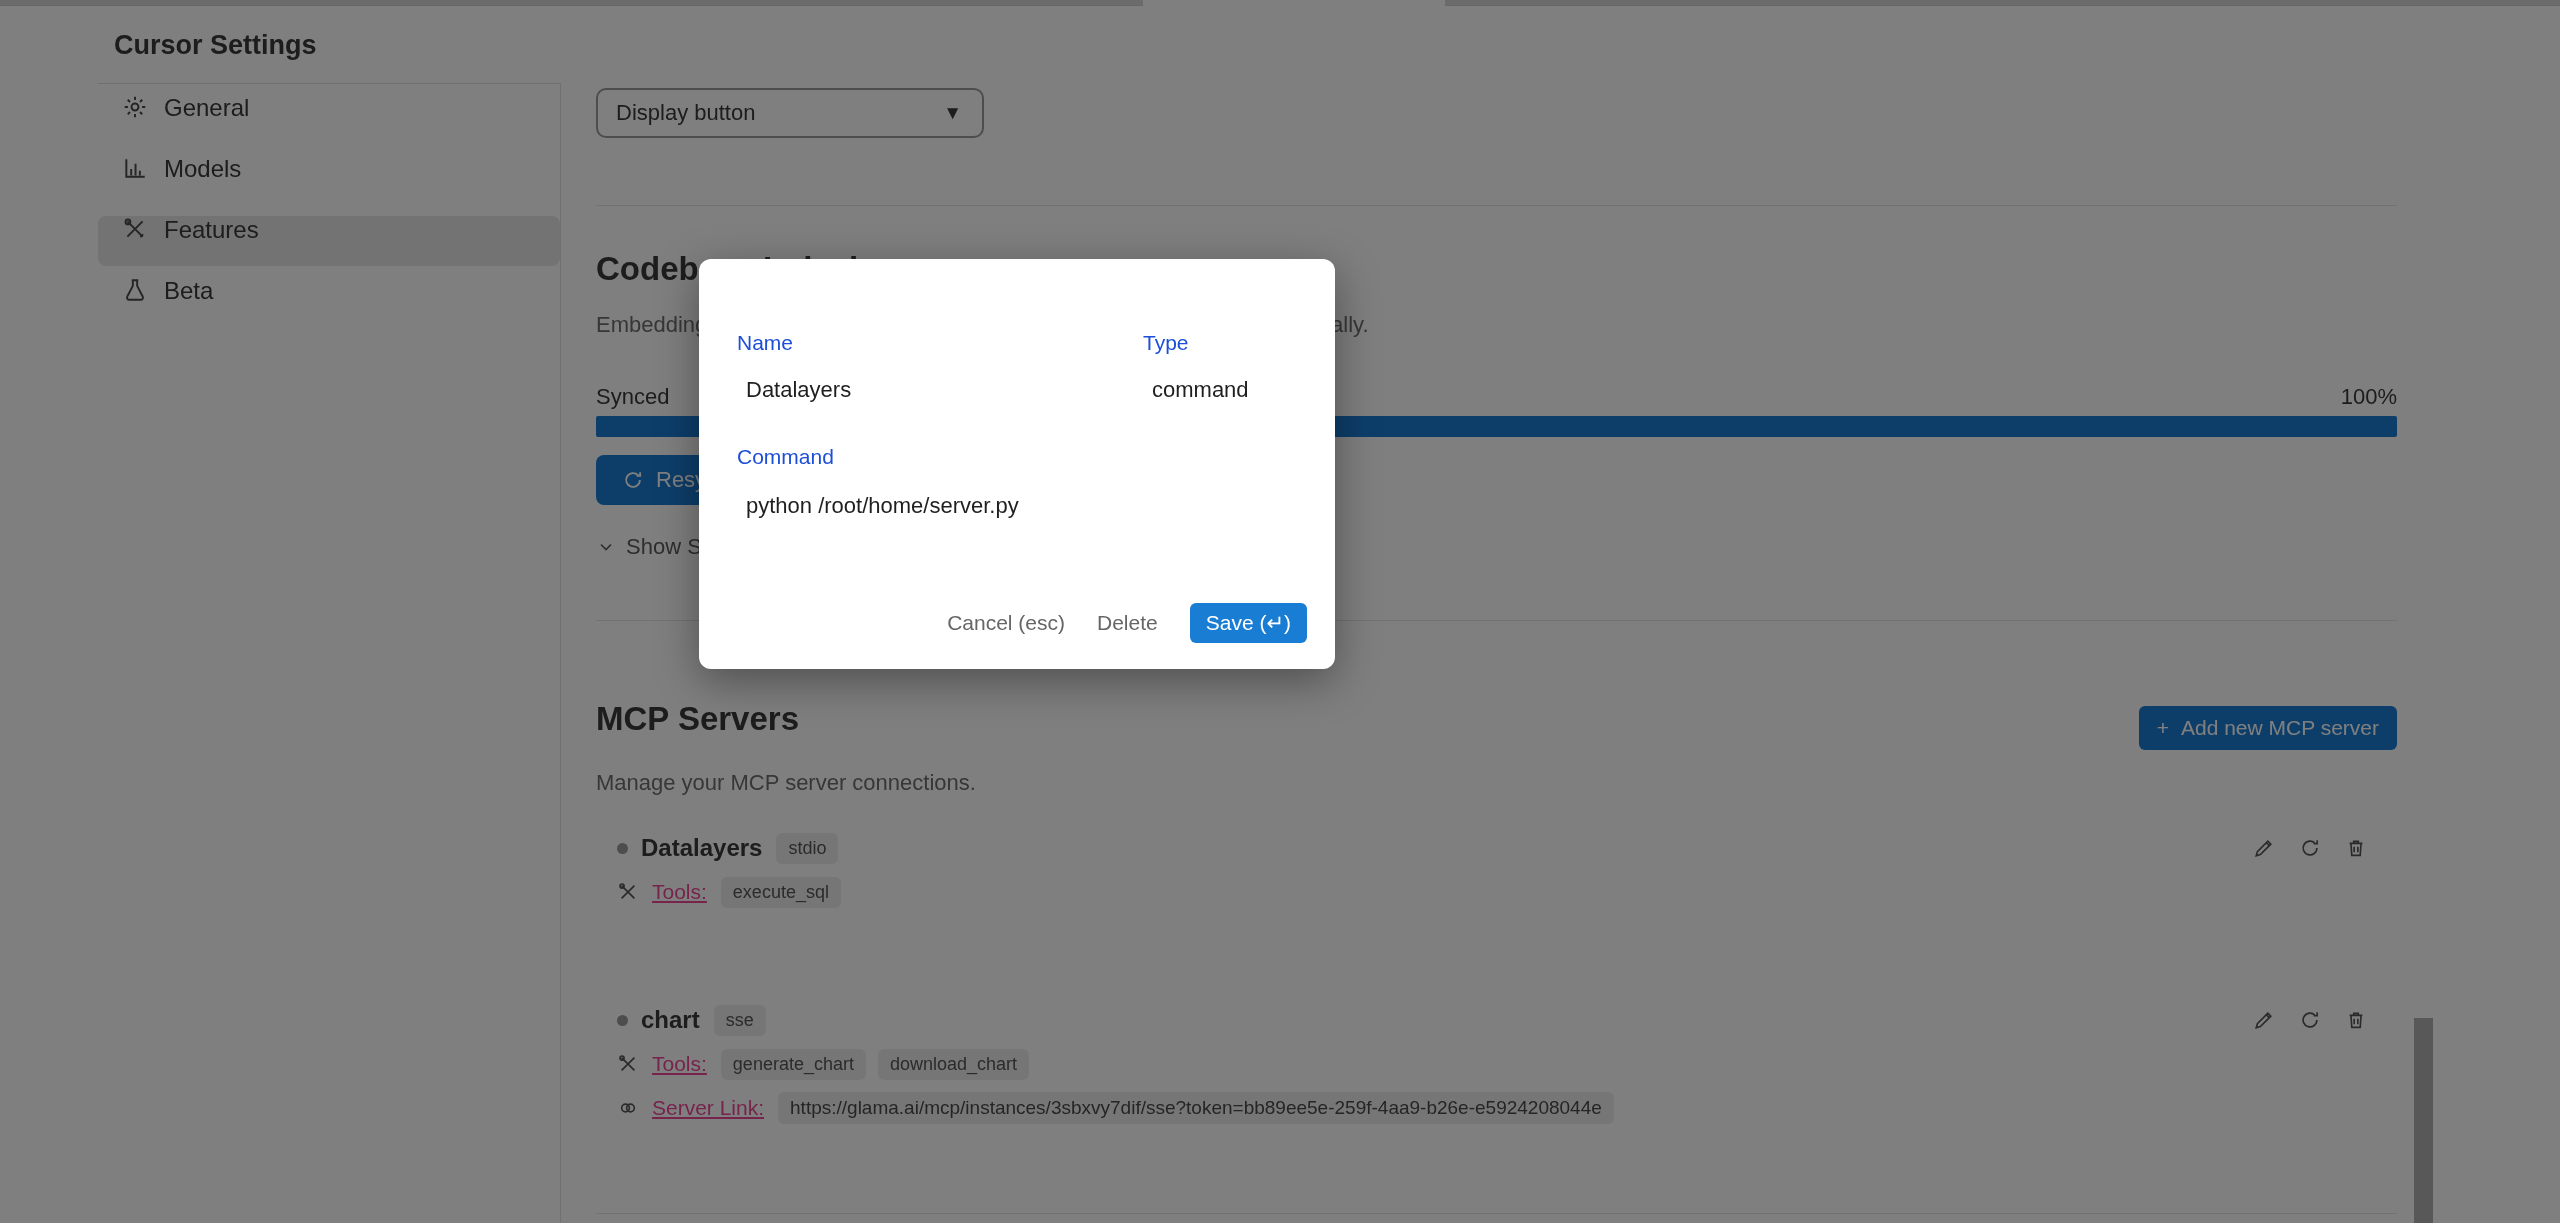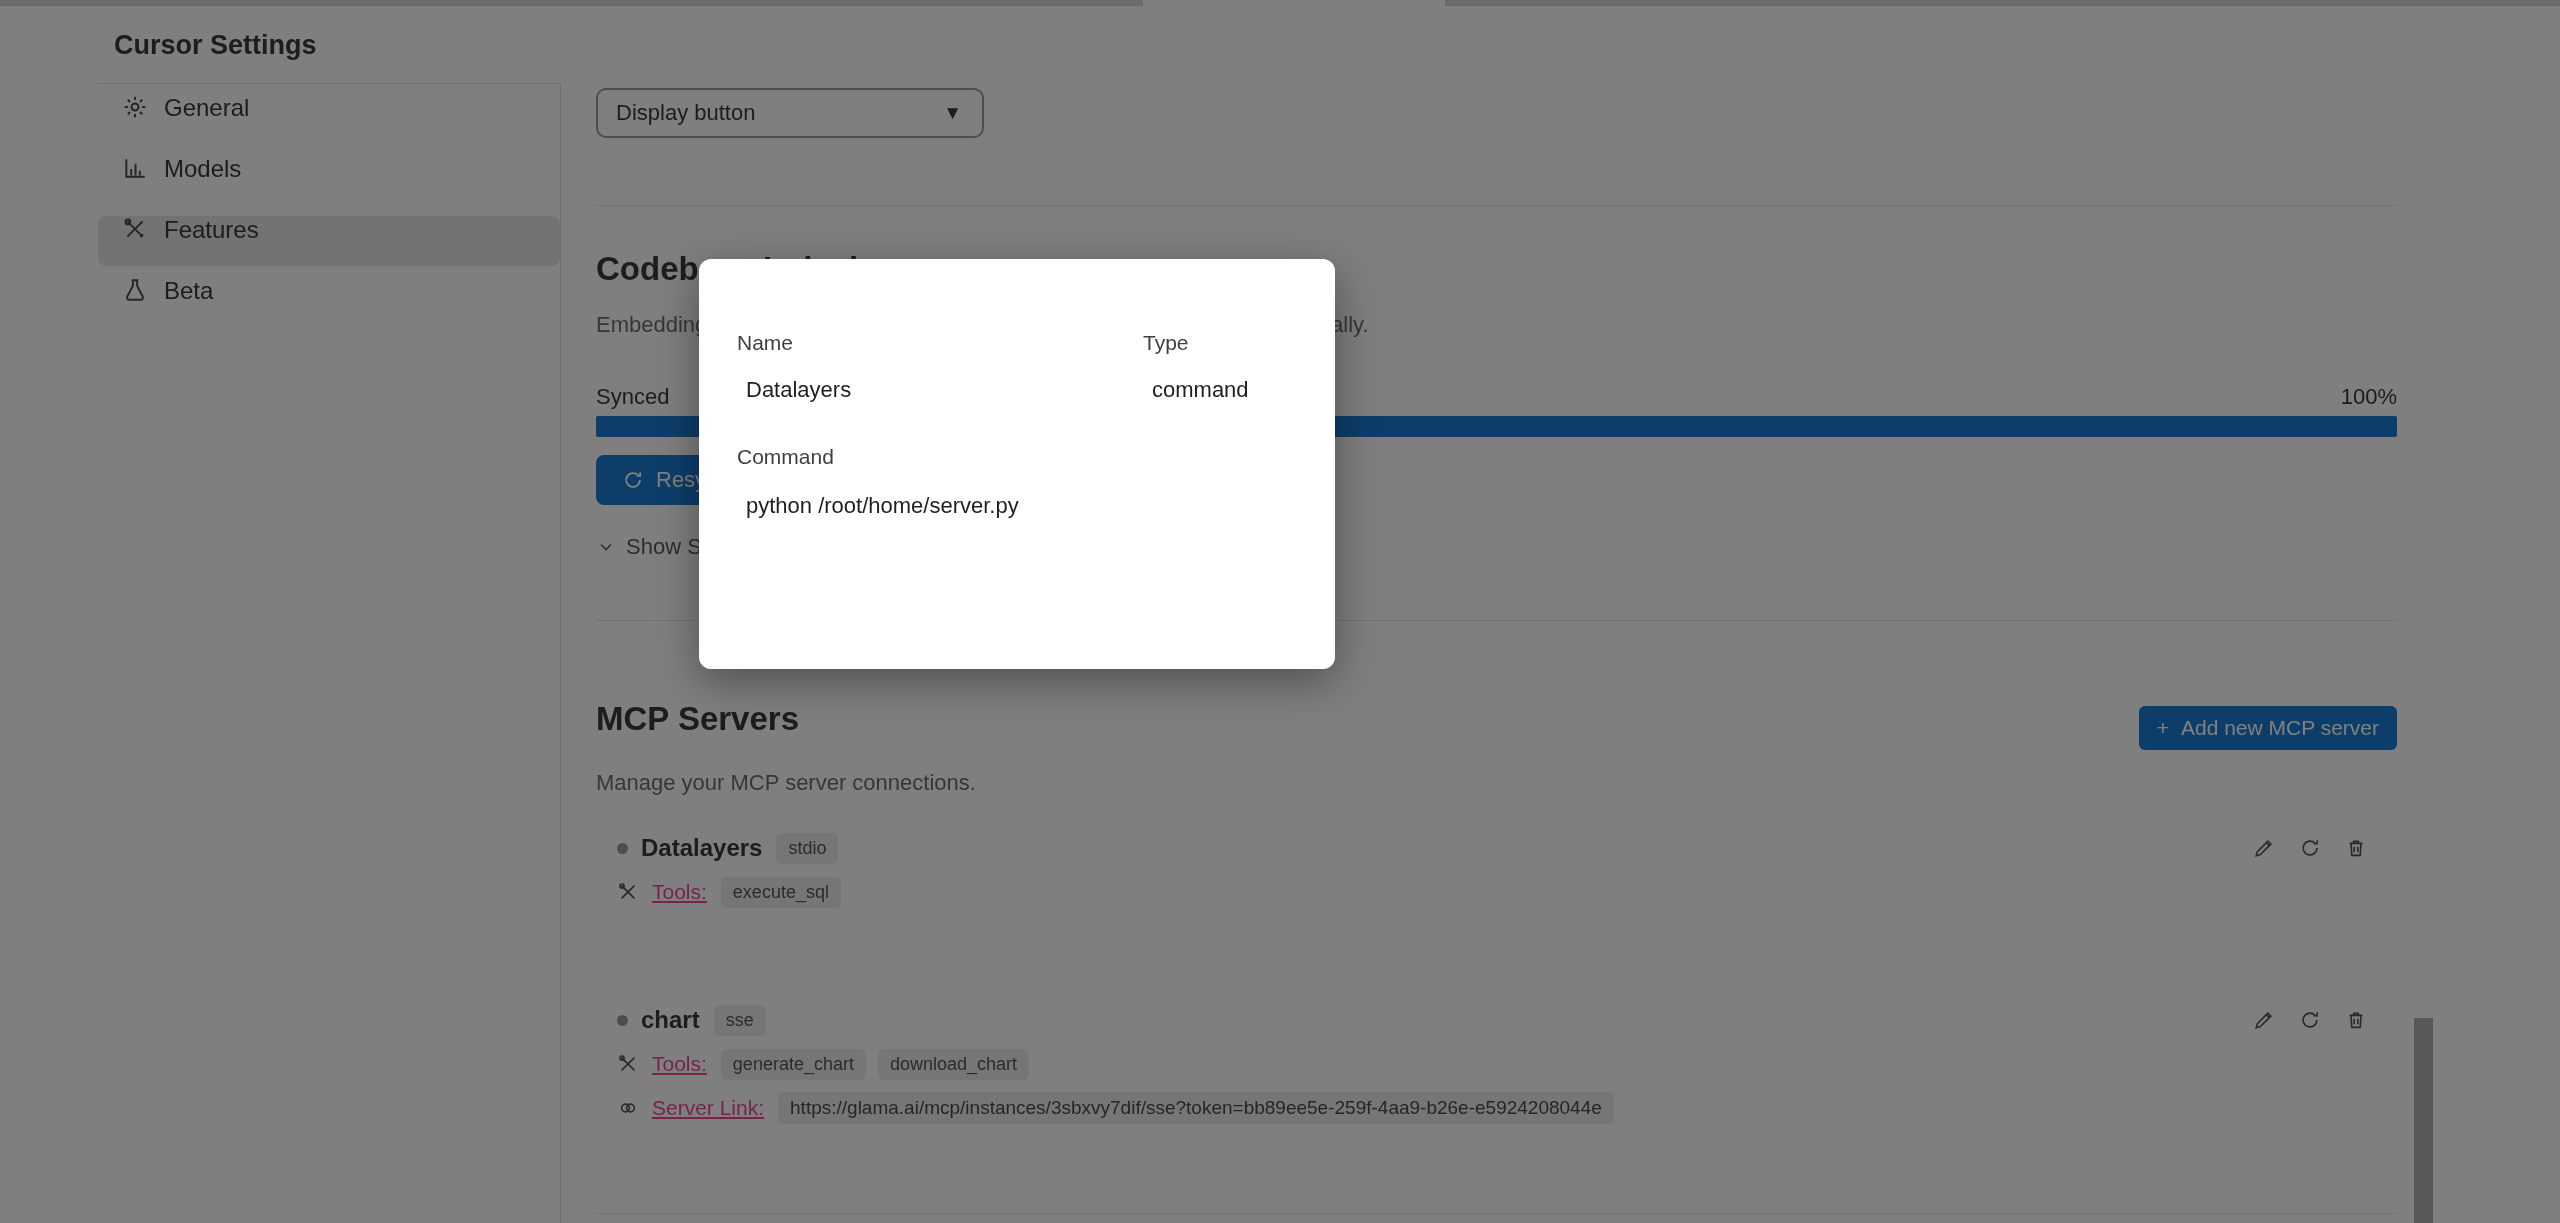--- a/index.html
+++ b/index.html
@@ -56,21 +56,21 @@
   .actions { position:absolute; right:30px; top:5px; display:flex; gap:24px; color:#555555; }
   .actions .mini { width:22px; height:22px; cursor:pointer; }
 
   .scrollbar { position:absolute; left:2414px; top:1018px; width:19px; height:205px; background:#b0b0b0; }
 
   
   .overlay { position:absolute; inset:0; background:rgba(0,0,0,0.5); z-index:50; }
   .modal { position:absolute; left:699px; top:259px; width:636px; height:410px; background:#ffffff; border-radius:12px; box-shadow:0 12px 44px rgba(0,0,0,0.38); z-index:60; padding:30px 28px 26px 38px; display:flex; flex-direction:column; }
   .modal-title { font-size:26px; font-weight:700; color:#3a3a3a; }
   .field-grid { display:grid; grid-template-columns:406px 1fr; margin-top:42px; }
-  .flabel { font-size:21px; color:#404040; }
+  .flabel { font-size:21px; color:#1d4ed8; }
   .fvalue { font-size:22px; color:#1f1f1f; padding-left:9px; margin-top:22px; white-space:nowrap; }
   .cmd-label { margin-top:42px; }
   .cmd-value { margin-top:24px; }
   .modal-footer { margin-top:auto; display:flex; align-items:center; justify-content:flex-end; gap:32px; }
   .ghost-btn { background:none; border:none; font-family:inherit; font-size:21px; color:#666666; cursor:pointer; }
   .save-btn { height:40px; padding:0 16px; border-radius:6px; font-size:21px; }
 </style>
 </head>
 <body>
 
@@ -245,15 +245,20 @@
       <span class="flabel">Type</span>
     </div>
     <div class="field-grid" style="margin-top:0">
       <span class="fvalue">Datalayers</span>
       <span class="fvalue">command</span>
     </div>
 
     <div class="flabel cmd-label">Command</div>
     <div class="fvalue cmd-value">python /root/home/server.py</div>
 
+    <div class="modal-footer">
+      <button class="ghost-btn">Cancel (esc)</button>
+      <button class="ghost-btn">Delete</button>
+      <button class="btn-blue save-btn">Save (↵)</button>
+    </div>
   </div>
 
 </div>
 
 </body></html>

